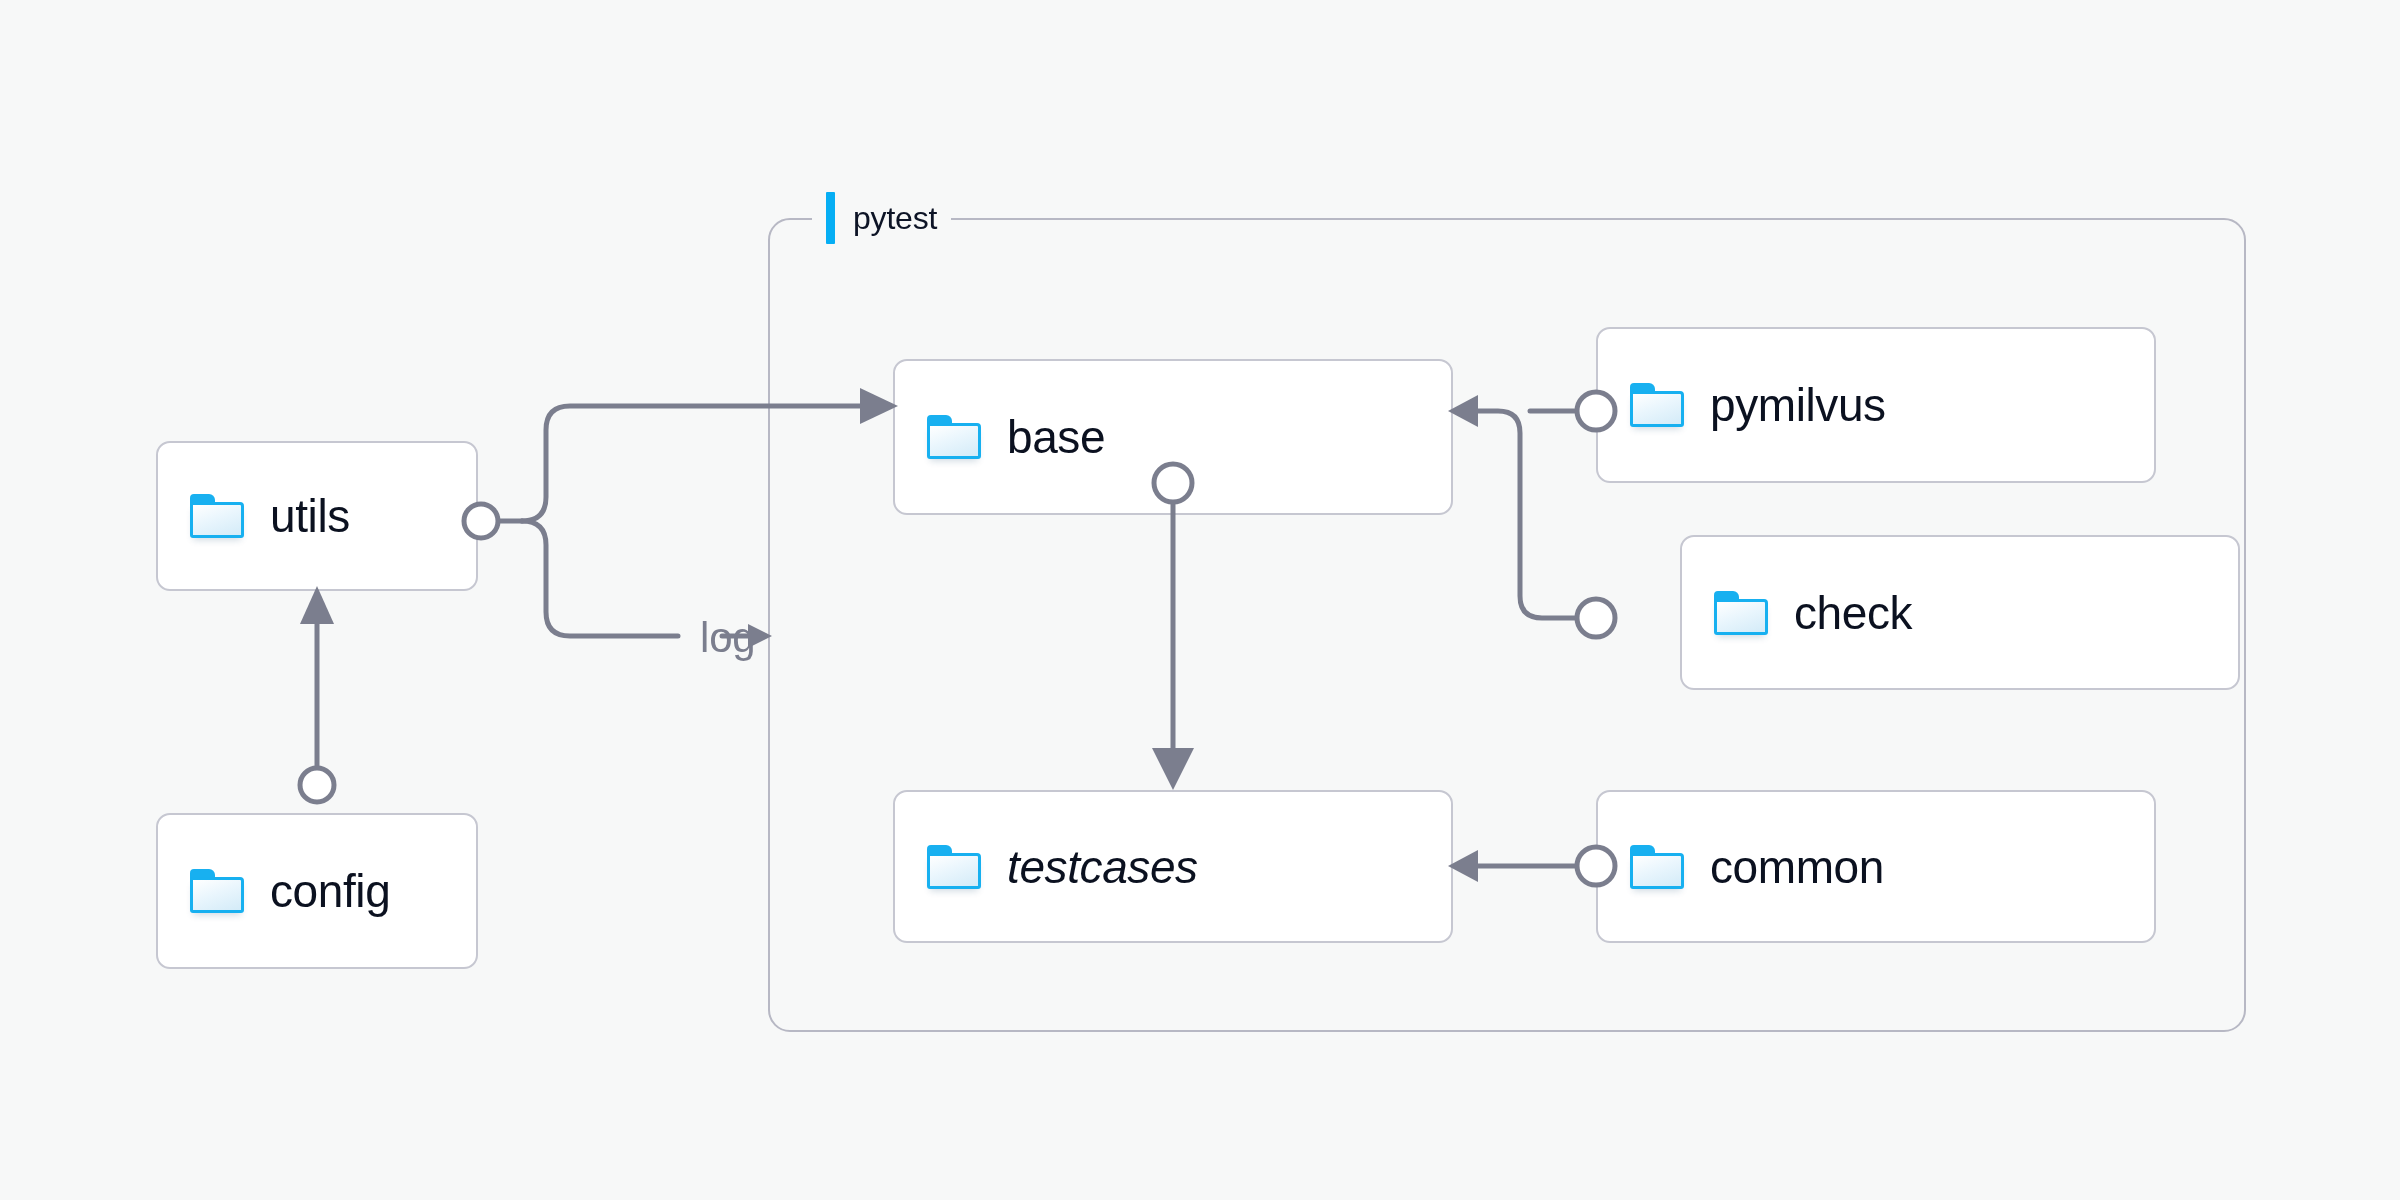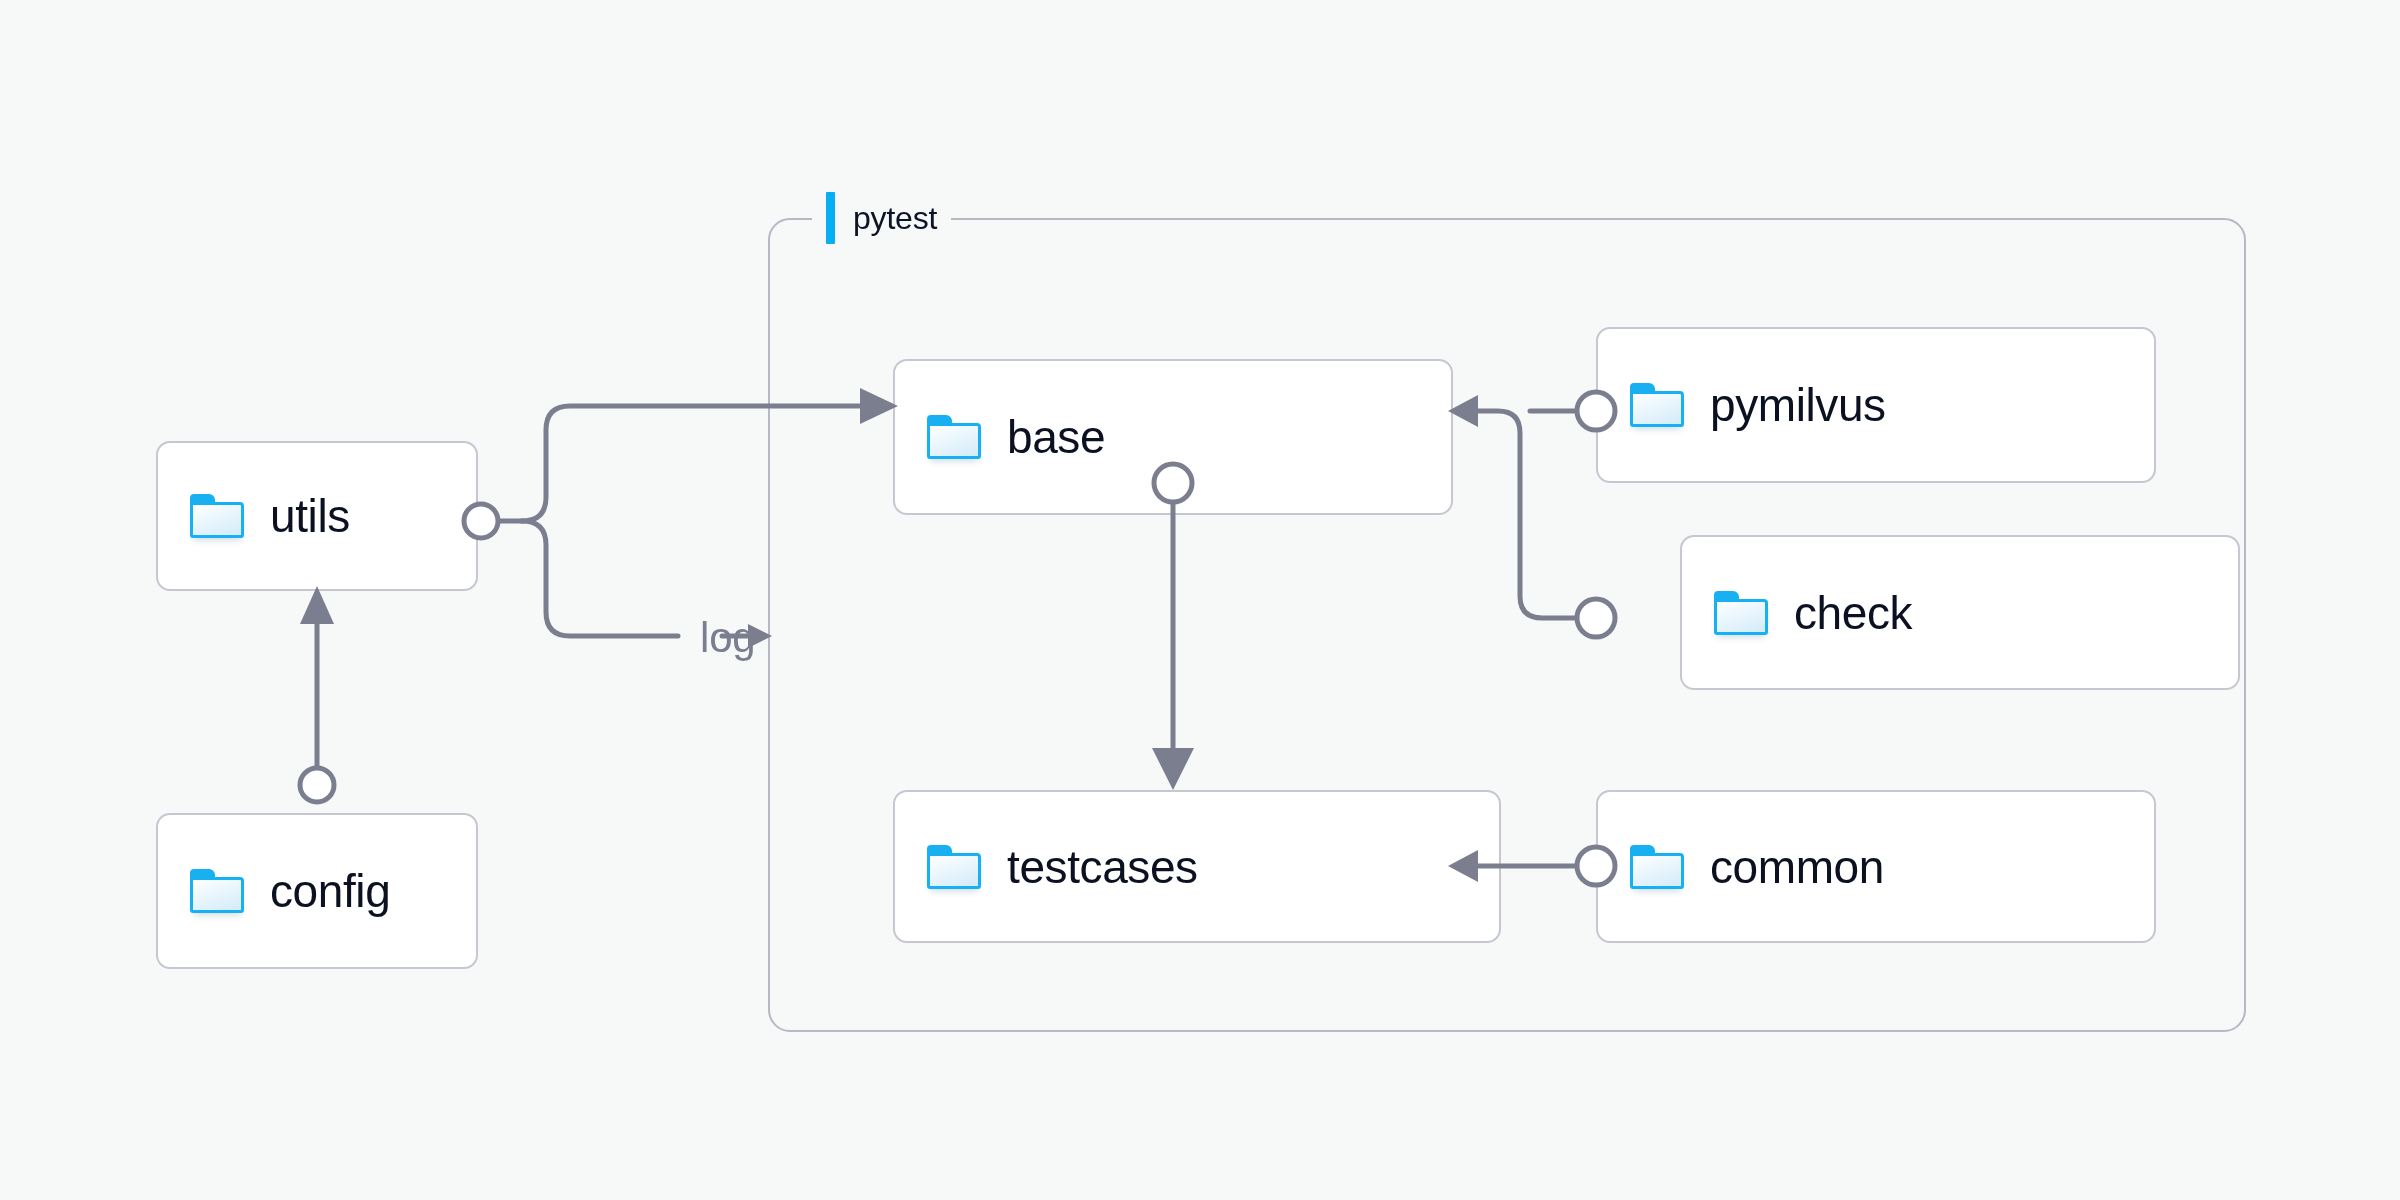--- a/index.html
+++ b/index.html
@@ -160,21 +160,21 @@
   </div>
 
   <div class="node" style="left:893px; top:327px; width:560px; height:156px;margin-top:32px;">
     <span class="folder-icon">
       <span class="tab"></span>
         <span class="body"></span>
     </span>
     <span class="node-label">base</span>
   </div>
 
-  <div class="node" style="left:893px; top:790px; width:608px; height:153px;">
+  <div class="node" style="left:893px; top:790px; width:560px; height:153px;font-style:italic;">
     <span class="folder-icon">
       <span class="tab"></span>
         <span class="body"></span>
     </span>
     <span class="node-label">testcases</span>
   </div>
 
   <div class="node" style="left:1596px; top:327px; width:560px; height:156px;">
     <span class="folder-icon">
       <span class="tab"></span>

